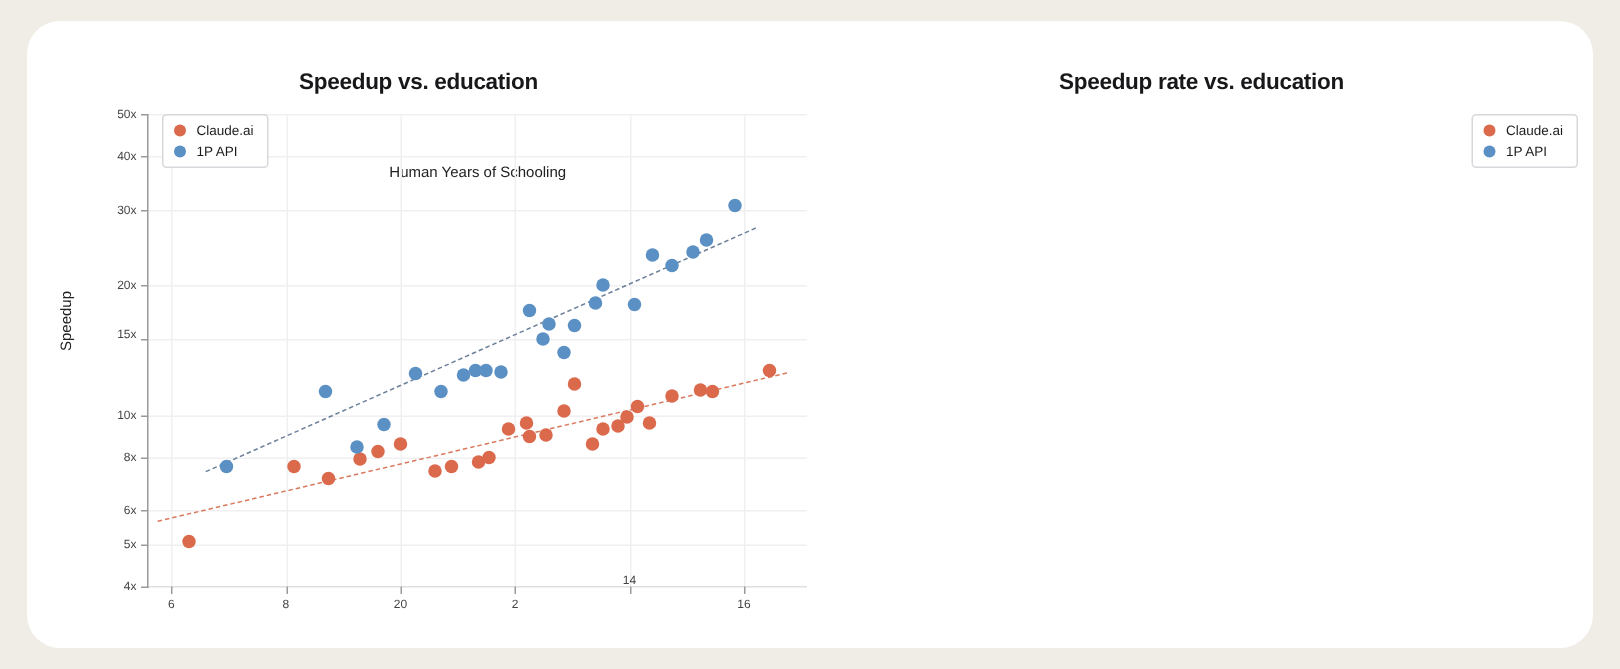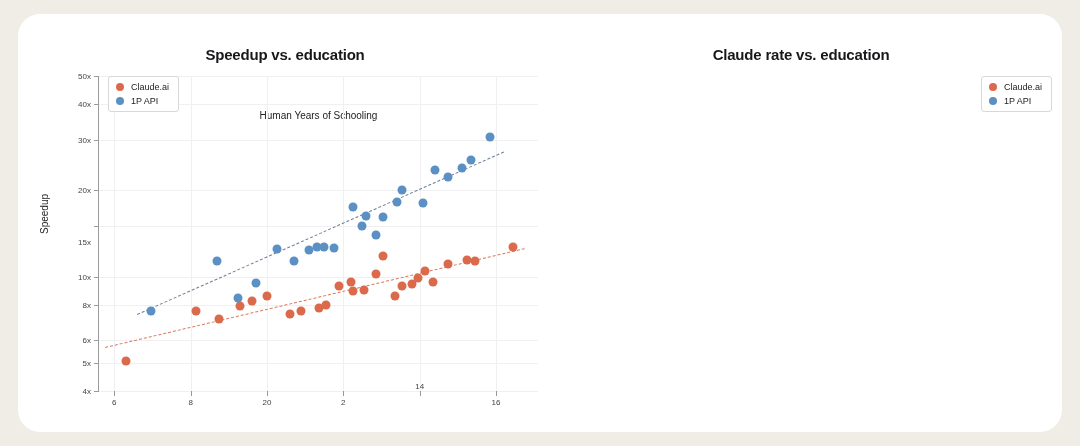--- a/index.html
+++ b/index.html
@@ -9,21 +9,21 @@
     font-family:"Liberation Sans", sans-serif;
     overflow:hidden;
   }
   #card{
     position:absolute;left:18px;top:14px;
     width:1044px;height:418px;
     background:#FFFFFF;
     border-radius:22px;
   }
   .panel{position:absolute;top:0;width:522px;height:418px;}
-  #panel-left{left:0;padding-left:12px;}
+  #panel-left{left:0;}
   #panel-right{left:522px;}
 
   .chart-title{
     position:absolute;top:32px;left:0;width:100%;
     text-align:center;
     font-size:15px;font-weight:bold;color:#18181B;
     letter-spacing:-0.2px;
   }
   
   .plot{
@@ -114,21 +114,21 @@
         <div class="tick y" style="top: 264.432px;"></div>
         <div class="ytlabel" style="top: 264.432px;">6x</div>
         <div class="gridline h" style="top: 228.553px;"></div>
         <div class="tick y" style="top: 228.553px;"></div>
         <div class="ytlabel" style="top: 228.553px;">8x</div>
         <div class="gridline h" style="top: 200.723px;"></div>
         <div class="tick y" style="top: 200.723px;"></div>
         <div class="ytlabel" style="top: 200.723px;">10x</div>
         <div class="gridline h" style="top: 150.155px;"></div>
         <div class="tick y" style="top: 150.155px;"></div>
-        <div class="ytlabel" style="top: 166px;">15x</div>
+        <div class="ytlabel" style="top: 147px;">15x</div>
         <div class="gridline h" style="top: 114.277px;"></div>
         <div class="tick y" style="top: 114.277px;"></div>
         <div class="ytlabel" style="top: 114.277px;">20x</div>
         <div class="gridline h" style="top: 63.7084px;"></div>
         <div class="tick y" style="top: 63.7084px;"></div>
         <div class="ytlabel" style="top: 63.7084px;">30x</div>
         <div class="gridline h" style="top: 27.8297px;"></div>
         <div class="tick y" style="top: 27.8297px;"></div>
         <div class="ytlabel" style="top: 27.8297px;">40x</div>
         <div class="gridline h" style="top: 0px;"></div>
@@ -211,21 +211,21 @@
         <span class="legend-label">Claude.ai</span>
       </div>
       <div class="legend-row">
         <span class="legend-swatch" style="background:#5B90C4"></span>
         <span class="legend-label">1P API</span>
       </div>
     </div>
   </div>
 
   <div class="panel" id="panel-right">
-    <div class="chart-title">Claude rate vs. education</div>
+    <div class="chart-title">Speedup rate vs. education</div>
 
     <div class="legend" id="legend-right">
       <div class="legend-row">
         <span class="legend-swatch" style="background:#DB6A4C"></span>
         <span class="legend-label">Claude.ai</span>
       </div>
       <div class="legend-row">
         <span class="legend-swatch" style="background:#5B90C4"></span>
         <span class="legend-label">1P API</span>
       </div>

